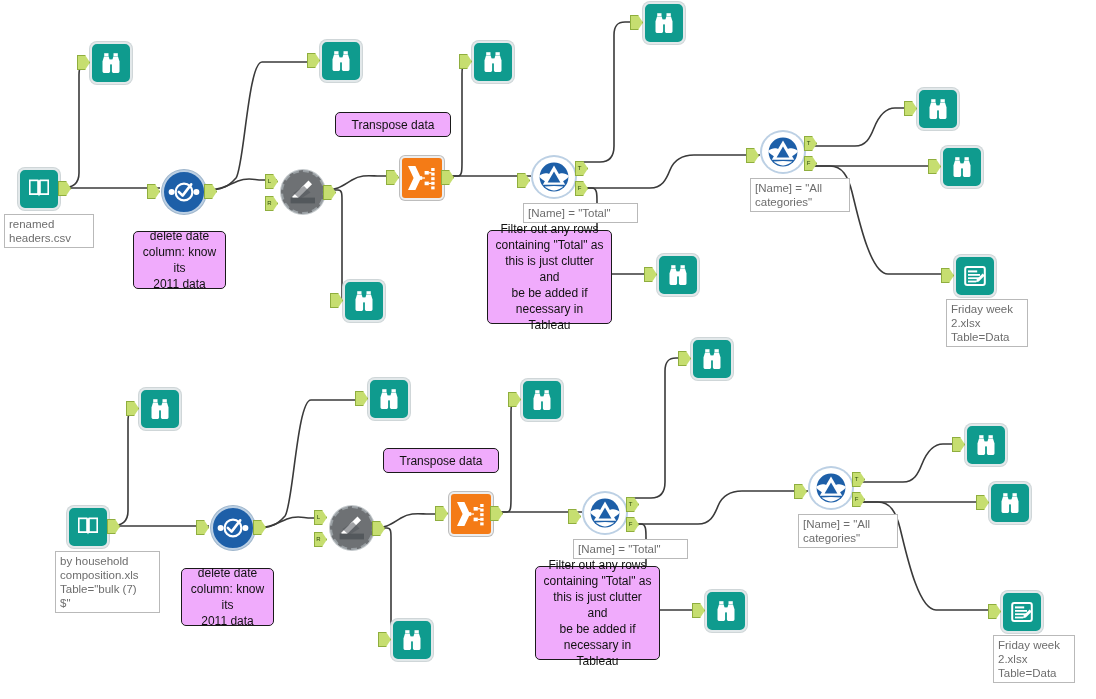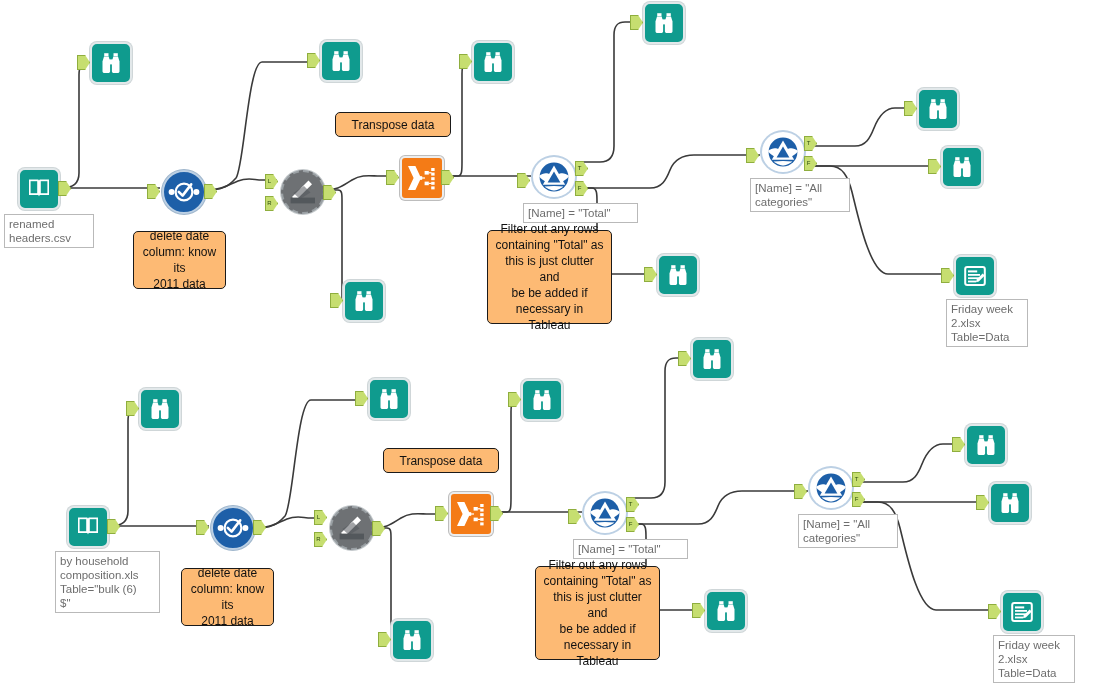--- a/index.html
+++ b/index.html
@@ -34,21 +34,21 @@
       font-size:6px;color:#2c4b0d;display:flex;align-items:center;
       justify-content:center;font-family:"Liberation Sans",sans-serif;line-height:1;
       padding-right:2px;box-sizing:border-box;}
 
   
   .taglabel{position:absolute;border:1px solid #b9b9b9;background:#fff;
       color:#6d6d6d;font-size:11.5px;line-height:14px;padding:2px 4px;
       font-family:"Liberation Sans",sans-serif;white-space:pre-line;}
 
   
-  .comment{position:absolute;border:1.4px solid #1a1a1a;border-radius:5px;background:#fdba74;
+  .comment{position:absolute;border:1.4px solid #1a1a1a;border-radius:5px;background:#f0abfc;
       color:#111;font-size:12px;line-height:16px;text-align:center;
       display:flex;align-items:center;justify-content:center;
       font-family:"Liberation Sans",sans-serif;padding:4px 6px;box-sizing:border-box;}
 </style>
 </head>
 <body>
 
 <div id="canvas">
 
   <svg class="wires" id="wire-layer">
@@ -584,21 +584,21 @@
       <div class="taglabel" style="left: 4px; top: 214px; width: 80px;">renamed
 headers.csv</div>
       <div class="taglabel" style="left: 523px; top: 203px; width: 105px;">[Name] = "Total"</div>
       <div class="taglabel" style="left: 750px; top: 178px; width: 90px;">[Name] = "All
 categories"</div>
       <div class="taglabel" style="left: 946px; top: 299px; width: 72px;">Friday week
 2.xlsx
 Table=Data</div>
       <div class="taglabel" style="left: 55px; top: 551px; width: 95px;">by household
 composition.xls
-Table="bulk (6)
+Table="bulk (7)
 $"</div>
       <div class="taglabel" style="left: 573px; top: 539px; width: 105px;">[Name] = "Total"</div>
       <div class="taglabel" style="left: 798px; top: 514px; width: 90px;">[Name] = "All
 categories"</div>
       <div class="taglabel" style="left: 993px; top: 635px; width: 72px;">Friday week
 2.xlsx
 Table=Data</div>
     </div>
   <div id="comments">
       <div class="comment" style="left: 133px; top: 231px; width: 93px; height: 58px; white-space: pre-line;">delete date

